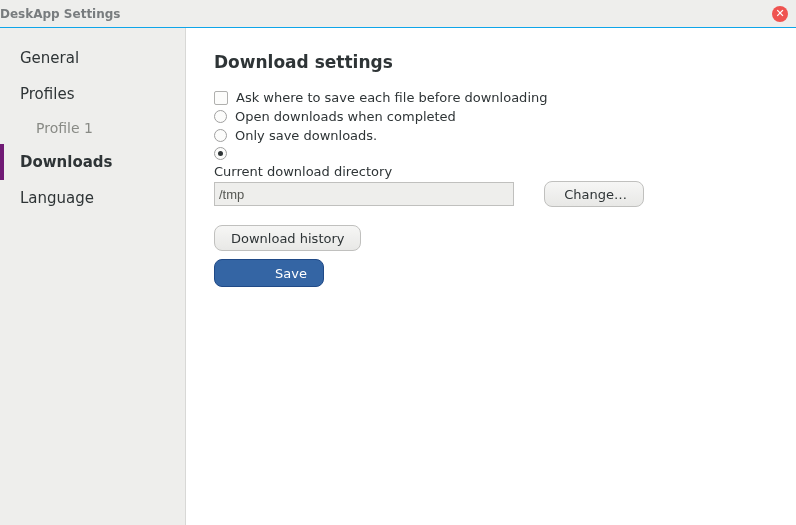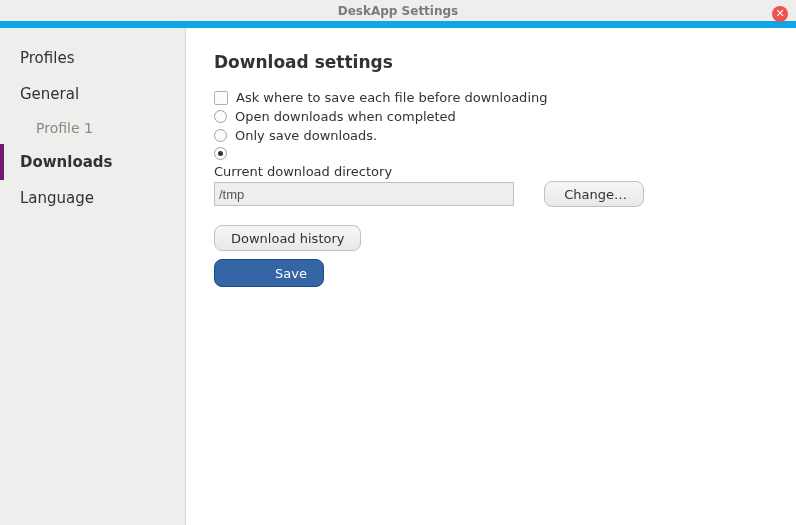--- a/index.html
+++ b/index.html
@@ -10,23 +10,23 @@
     background: #ffffff;
     width: 796px;
     height: 525px;
     overflow: hidden;
   }
   .titlebar {
     height: 28px;
     background: #eeeeec;
     display: flex;
     align-items: center;
-    justify-content: center;
+    justify-content: flex-start;
     position: relative;
-    border-bottom: 7px solid #0ea5e9;
+    border-bottom: 1px solid #0ea5e9;
   }
   .titlebar-title {
     font-size: 12px;
     font-weight: bold;
     color: #787c7e;
   }
   .close-btn {
     position: absolute;
     right: 8px;
     top: 6px;
@@ -168,24 +168,24 @@
 
 <div class="titlebar">
   <span class="titlebar-title">DeskApp Settings</span>
   <span class="close-btn">✕</span>
 </div>
 
 <div class="container">
 
   <div class="sidebar">
     <div class="sidebar-item">
+      <span>General</span>
+    </div>
+    <div class="sidebar-item">
       <span>Profiles</span>
-    </div>
-    <div class="sidebar-item">
-      <span>General</span>
     </div>
     <div class="sidebar-subitem">
       <span>Profile 1</span>
     </div>
     <div class="sidebar-item active">
       <span>Downloads</span>
     </div>
     <div class="sidebar-item">
       <span>Language</span>
     </div>

